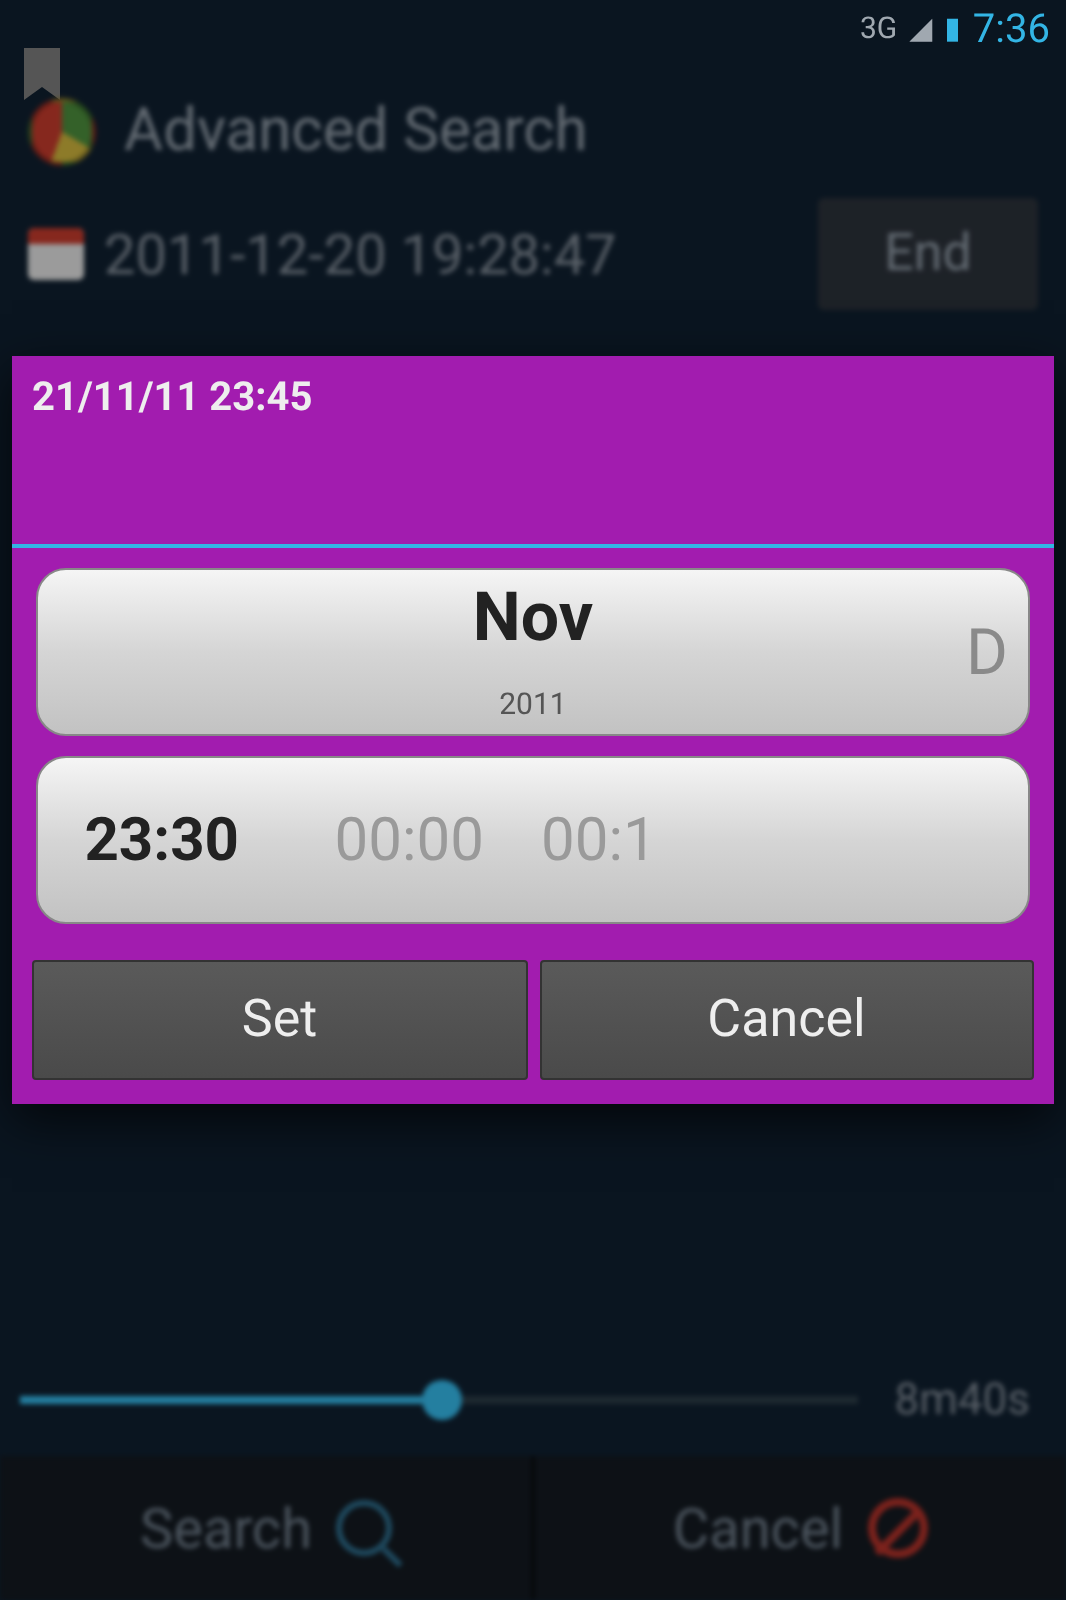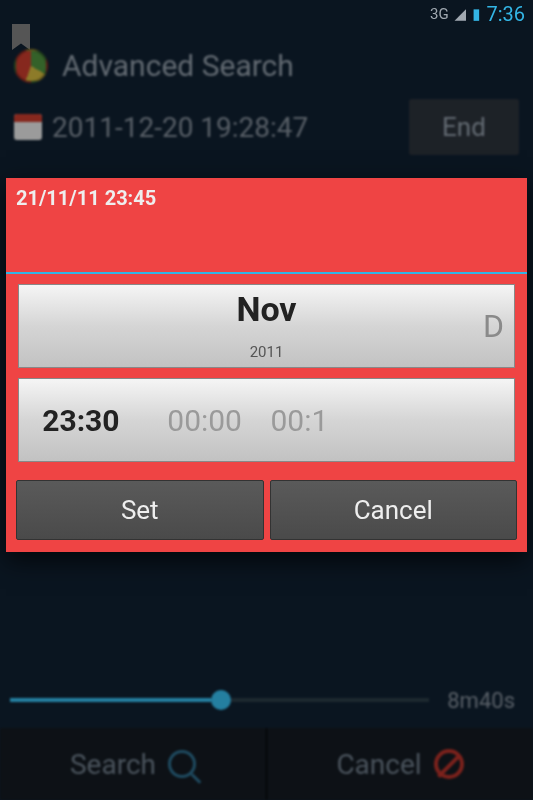--- a/index.html
+++ b/index.html
@@ -109,41 +109,41 @@
   width: 30px; height: 30px; border: 4px solid #b03028; border-radius: 50%; position: relative;
 }
 .prohibit::after { content:''; position:absolute; width:30px; height:4px; background:#b03028; top:11px; left:-4px; transform:rotate(-45deg); }
 
 
 .dialog {
   position: absolute;
   top: 178px;
   left: 6px;
   right: 6px;
-  background: #ef4444;
+  background: #a21caf;
   box-shadow: 0 8px 24px rgba(0,0,0,0.7);
 }
 .dialog-title {
   color: #eee;
   font-size: 20px;
   font-weight: bold;
   padding: 8px 10px 2px;
 }
 .dialog-spacer { height: 62px; border-bottom: 2px solid #33b5e5; }
 
 .picker-stack {
   padding: 10px 12px;
   display: flex;
   flex-direction: column;
   gap: 10px;
 }
 .picker-row {
   height: 84px;
   background: linear-gradient(to bottom, #f5f5f5 0%, #d5d5d5 50%, #c2c2c2 100%);
-  border-radius: 0;
+  border-radius: 15px;
   border: 1px solid #888;
   display: flex;
   align-items: center;
   justify-content: center;
   position: relative;
   overflow: hidden;
 }
 .picker-row .primary {
   display: flex; flex-direction: column; align-items: center;
   color: #222;

